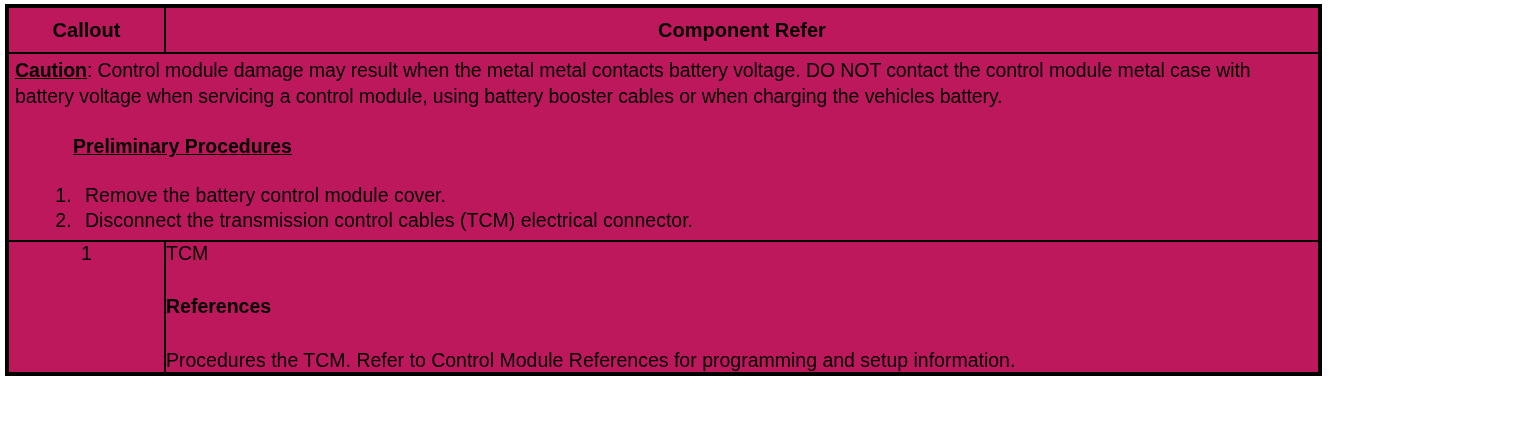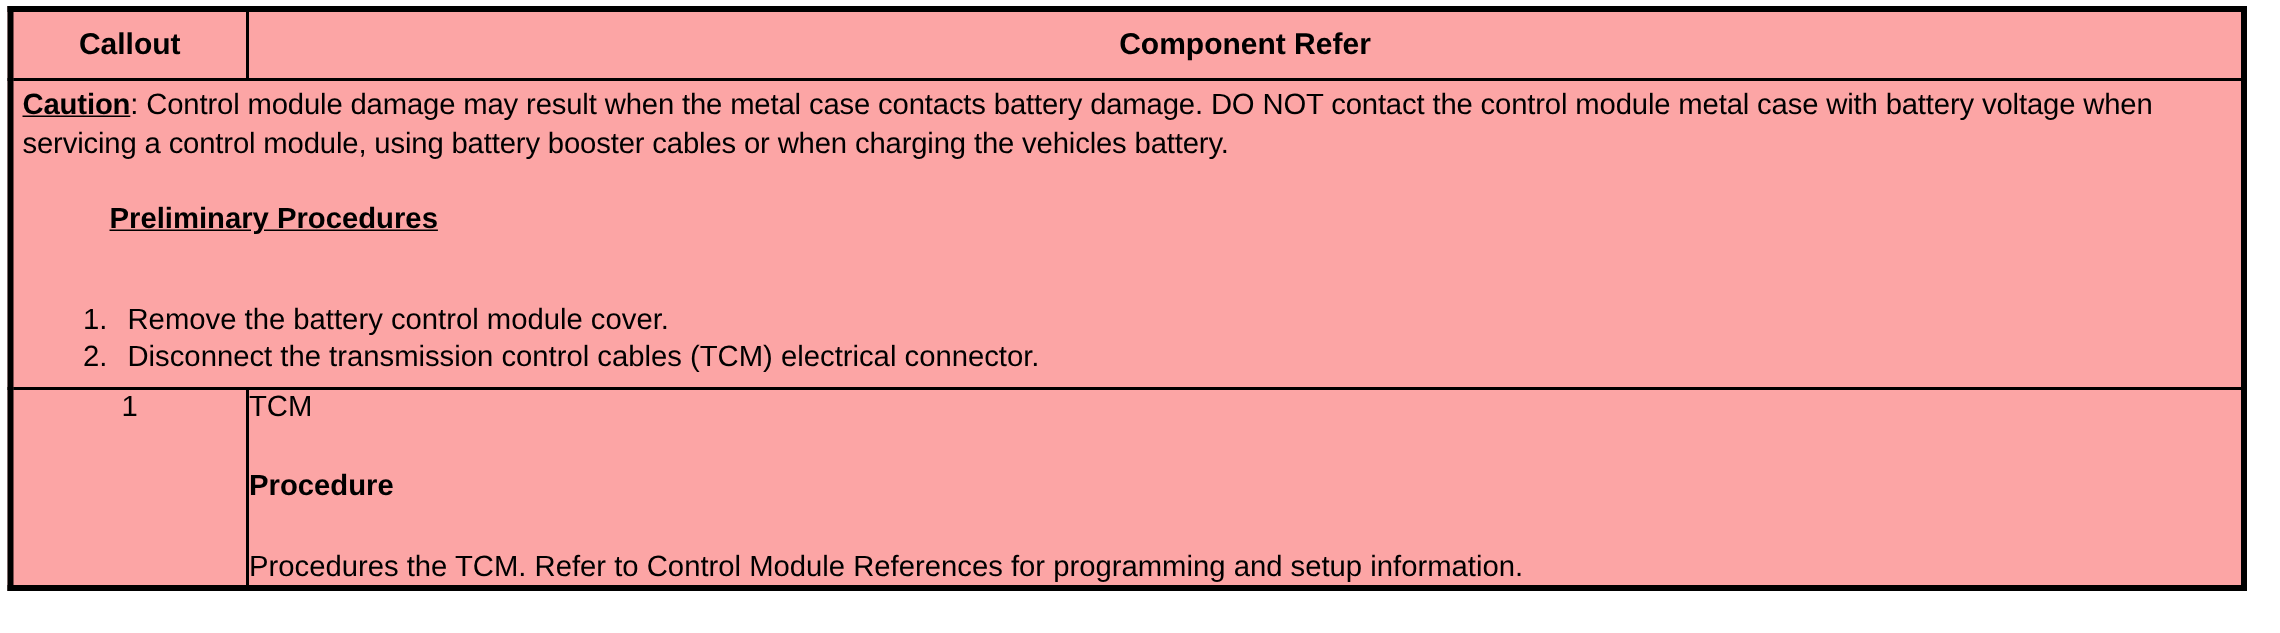--- a/index.html
+++ b/index.html
@@ -22,24 +22,24 @@
     width: 1520px;
     height: 422px;
     background: #ffffff;
   }
 
   
   table.callout-table {
     position: absolute;
     left: 5px;
     top: 4px;
-    width: 1493px;
+    width: 1317px;
     border-collapse: collapse;
     table-layout: fixed;
-    background: #fca5a5;
+    background: #be185d;
   }
 
   table.callout-table,
   table.callout-table > tbody > tr > td,
   table.callout-table > tbody > tr > th {
     border: 2px solid #000000;
   }
 
   
   table.callout-table {
@@ -85,21 +85,21 @@
 
   .prelim-heading {
     font-size: 19.5px;
     font-weight: bold;
     margin: 26px 0 0 58px;
     line-height: 1.2;
     text-decoration: underline;
   }
 
   ol.prelim-list {
-    margin: 44px 0 0 0;
+    margin: 26px 0 0 0;
     padding: 0 0 0 62px;
     list-style-position: outside;
     list-style-type: decimal;
     font-size: 19.5px;
     line-height: 1.1;
   }
   ol.prelim-list > li {
     margin: 0 0 4px 0;
     padding-left: 8px;
   }
@@ -141,37 +141,37 @@
     <tbody>
 
       <tr class="header-row">
         <th class="th-callout">Callout</th>
         <th class="th-name">Component Refer</th>
       </tr>
 
       <tr class="caution-row">
         <td colspan="2">
 
-          <p class="caution-text"><span class="lead">Caution</span><span>: </span><span>Control module damage may result when the metal case contacts battery damage. DO NOT contact the control module metal case with battery voltage when servicing a control module, using battery booster cables or when charging the vehicles battery.</span></p>
+          <p class="caution-text"><span class="lead">Caution</span><span>: </span><span>Control module damage may result when the metal metal contacts battery voltage. DO NOT contact the control module metal case with battery voltage when servicing a control module, using battery booster cables or when charging the vehicles battery.</span></p>
 
           <p class="prelim-heading">Preliminary Procedures</p>
 
           <ol class="prelim-list">
             <li>Remove the battery control module cover.</li>
             <li>Disconnect the transmission control cables (TCM) electrical connector.</li>
           </ol>
 
         </td>
       </tr>
 
       <tr class="component-row">
         <td class="cell-callout-number">1</td>
         <td class="cell-component-body">
           <p class="comp-line">TCM</p>
-          <p class="comp-line spaced bold">Procedure</p>
+          <p class="comp-line spaced bold">References</p>
           <p class="comp-line spaced">Procedures the TCM. Refer to Control Module References for programming and setup information.</p>
         </td>
       </tr>
 
     </tbody>
   </table>
 
 </div>
 
 </body></html>

